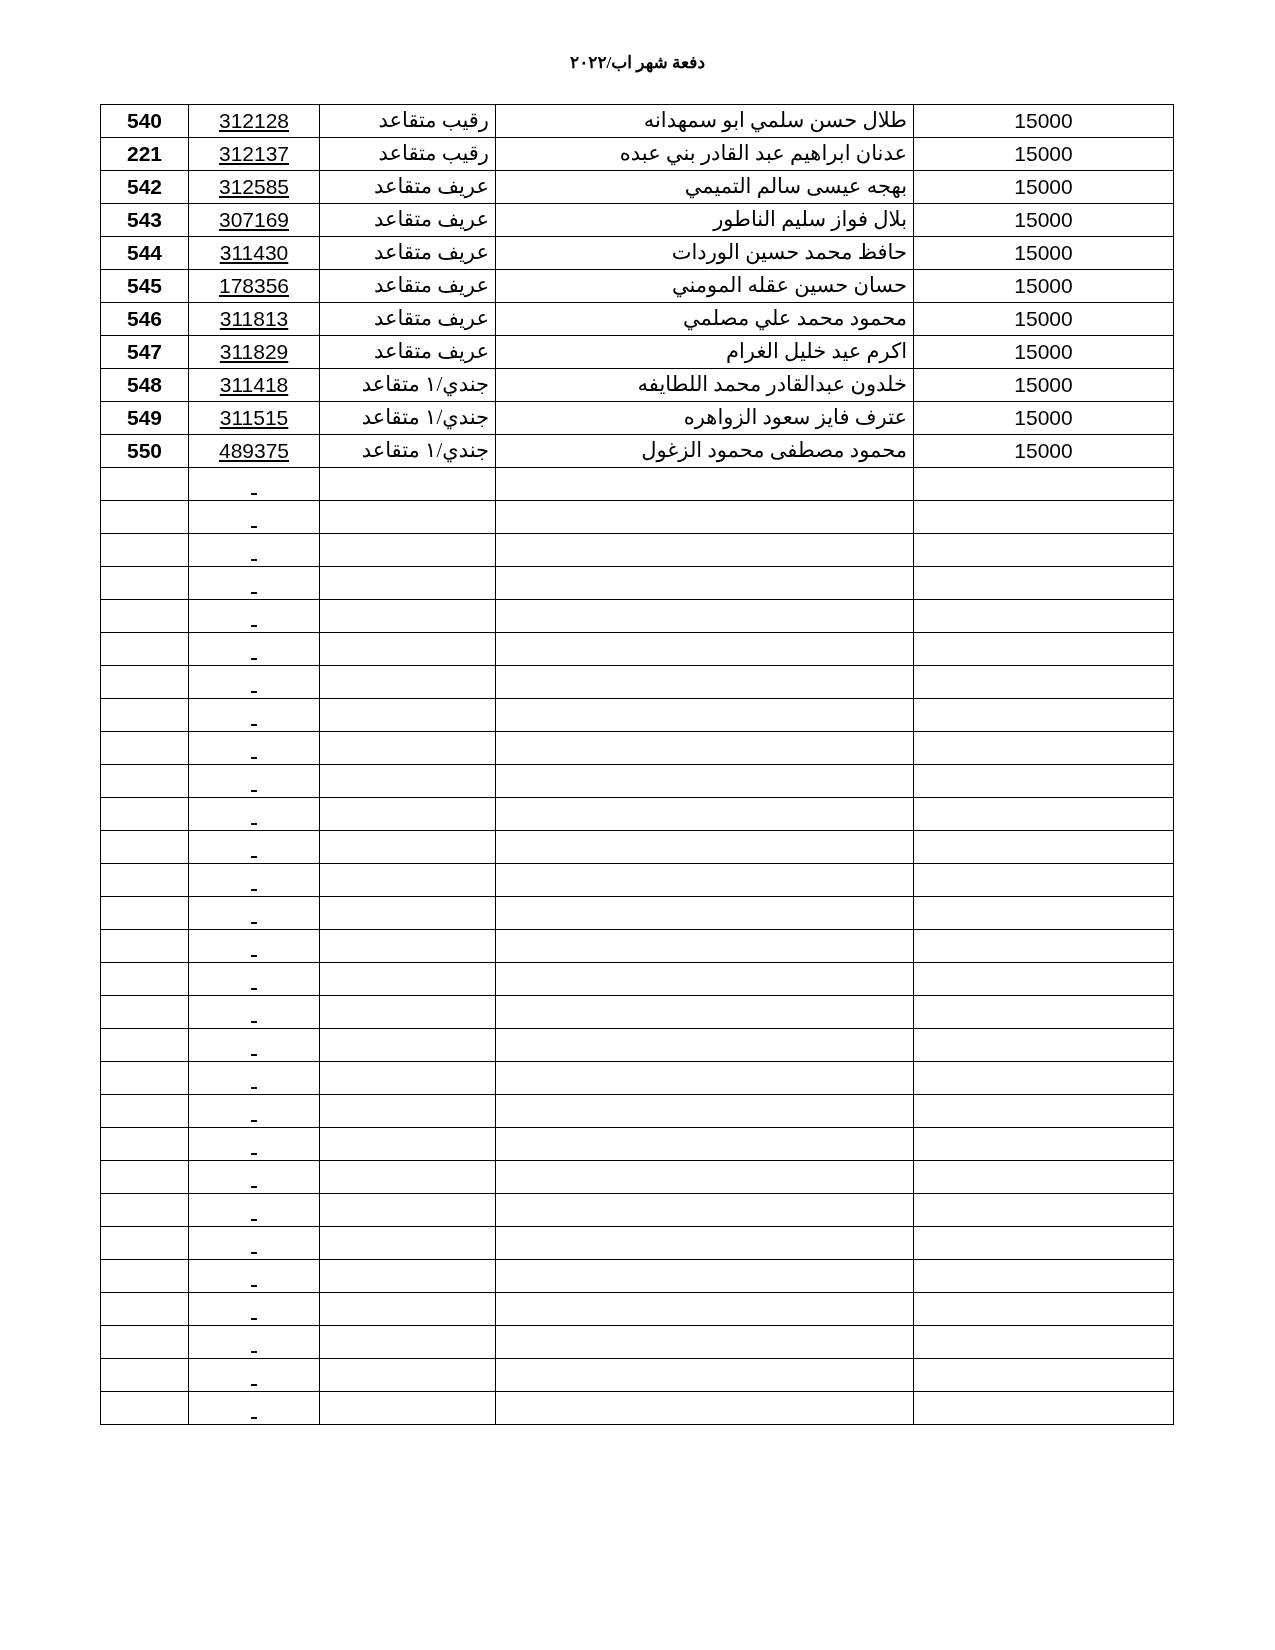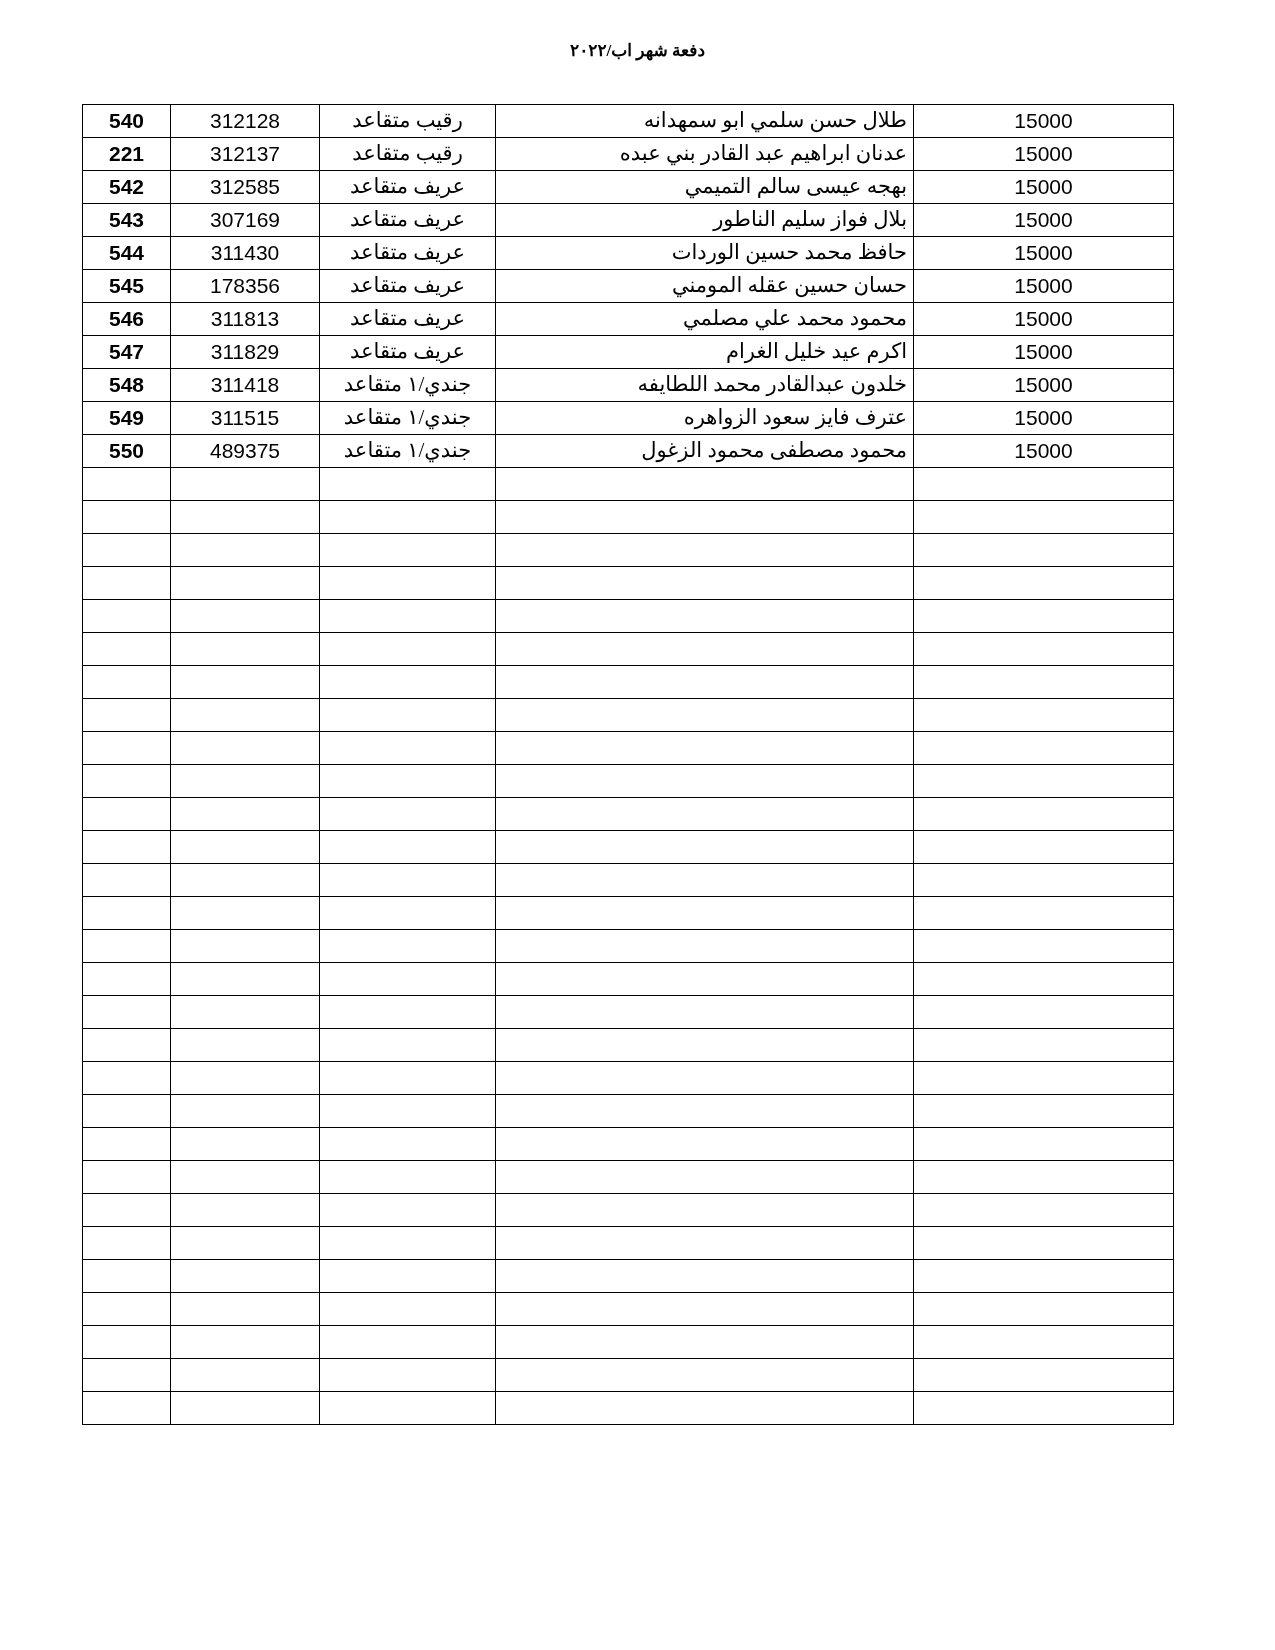--- a/index.html
+++ b/index.html
@@ -18,21 +18,21 @@
   .page {
     width: 1275px;
     height: 1650px;
     position: relative;
     box-sizing: border-box;
   }
   .doc-header {
     text-align: center;
     font-size: 17px;
     font-weight: bold;
-    padding-top: 40px;
+    padding-top: 52px;
     letter-spacing: 0px;
     font-family: "Liberation Serif", "DejaVu Serif", serif;
   }
   .table-wrap {
     position: absolute;
     top: 104px;
     left: 101px;
     width: 1073px;
   }
   table.main {
@@ -53,28 +53,29 @@
     white-space: nowrap;
   }
   td.c-idx {
     width: 88px;
     text-align: center;
     font-weight: bold;
     font-size: 21px;
     font-family: "Liberation Sans", sans-serif;
   }
   td.c-num {
-    width: 149px;
+    width: 131px;
     text-align: center;
     font-size: 22px;
     font-family: "Liberation Sans", sans-serif;
+    text-decoration: underline;
   }
   td.c-rank {
     width: 176px;
-    text-align: center;
+    text-align: right;
     font-size: 21px;
   }
   td.c-name {
     width: 418px;
     text-align: right;
     font-size: 21px;
   }
   td.c-amt {
     width: 260px;
     text-align: center;

